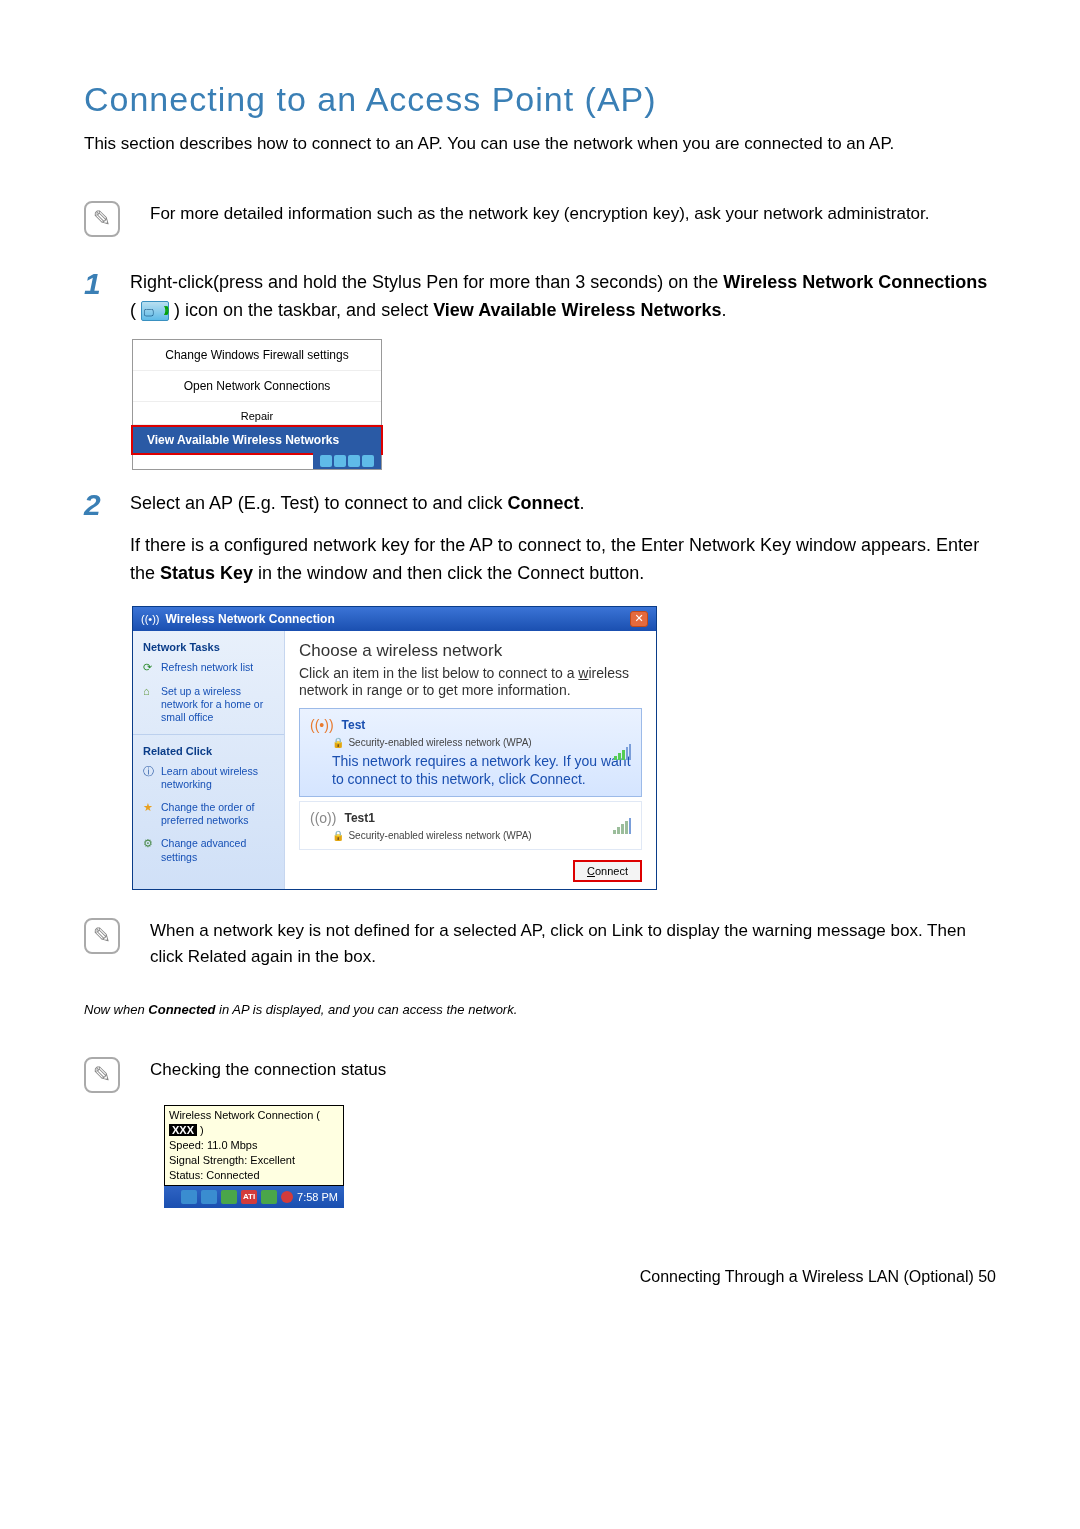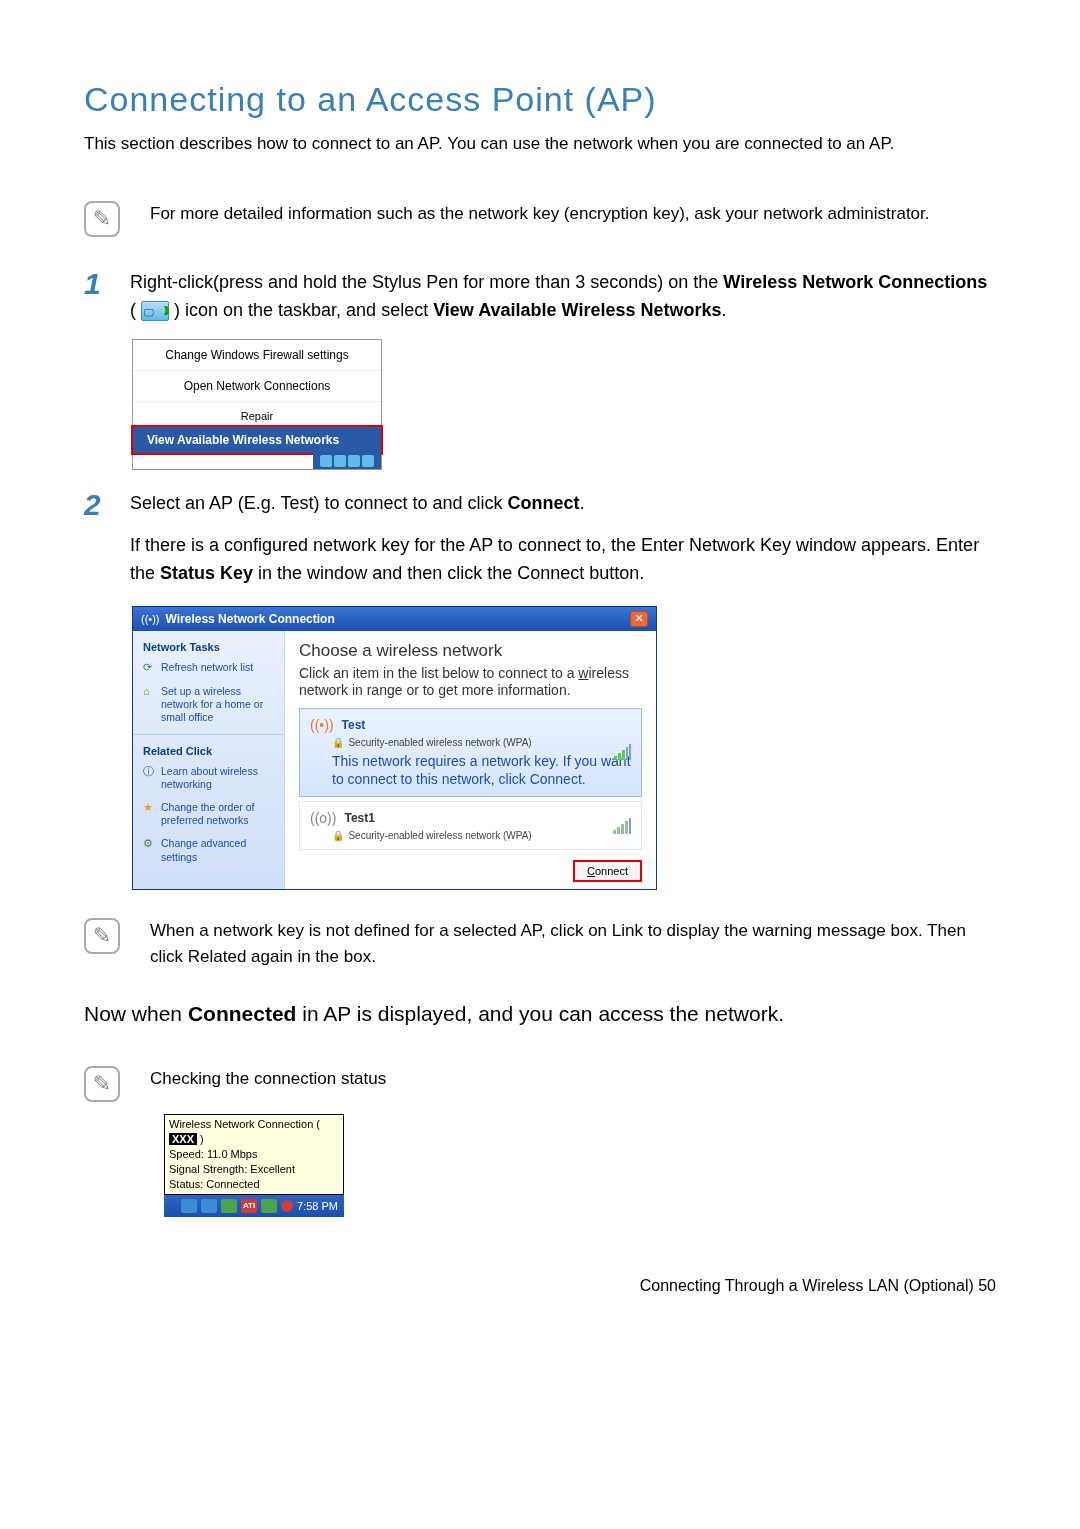--- a/index.html
+++ b/index.html
@@ -199,21 +199,21 @@
     .sig-bars span:nth-child(1){height:4px;} .sig-bars span:nth-child(2){height:7px;}
     .sig-bars span:nth-child(3){height:10px;} .sig-bars span:nth-child(4){height:13px;}
     .sig-bars span:nth-child(5){height:16px;}
     .sig-bars.off span { background: #9bbd9b; }
     .sig-bars .outline { border: 1px solid #7a9eda; background: transparent !important; width: 2px; }
     .wnc-footer { display: flex; justify-content: flex-end; margin-top: 6px; }
     .connect-btn {
       border: 2px solid #d00; padding: 3px 12px; font-size: 11px; background: #f4f4f4;
     }
     .connect-btn .u { text-decoration: underline; }
-    .now-text { font-size: 21px; margin: 6px 0 40px 0; }
+    .now-text { font-size: 13px; margin: 6px 0 40px 0; font-style: italic; }
     .check-title { font-size: 17px; }
     
     .status-box {
       width: 180px;
       margin: 12px 0 0 80px;
     }
     .tooltip {
       background: #ffffe1;
       border: 1px solid #000;
       font-size: 11px;

